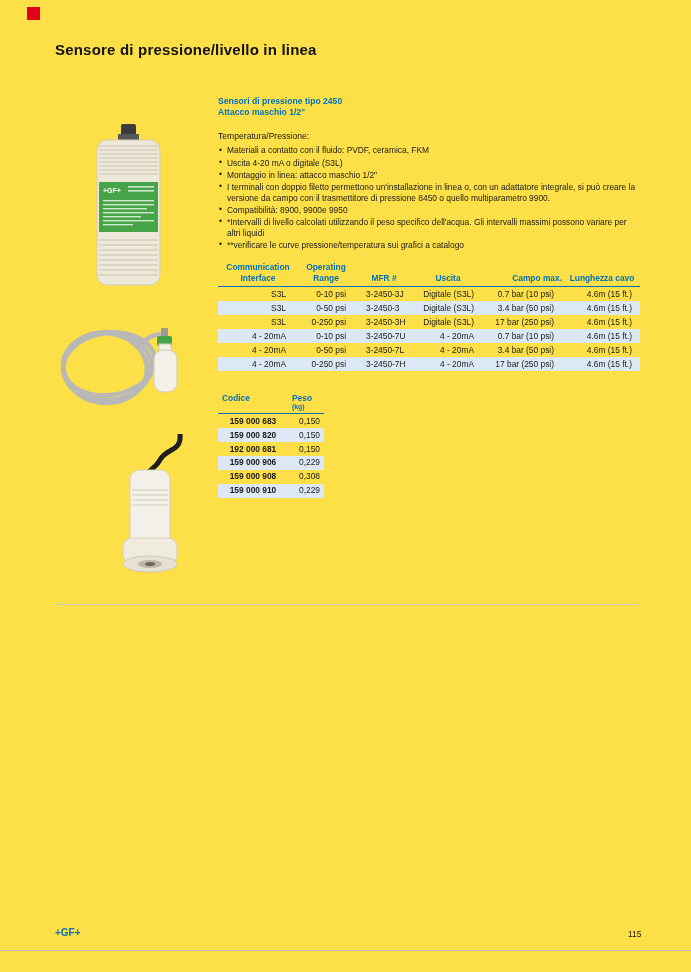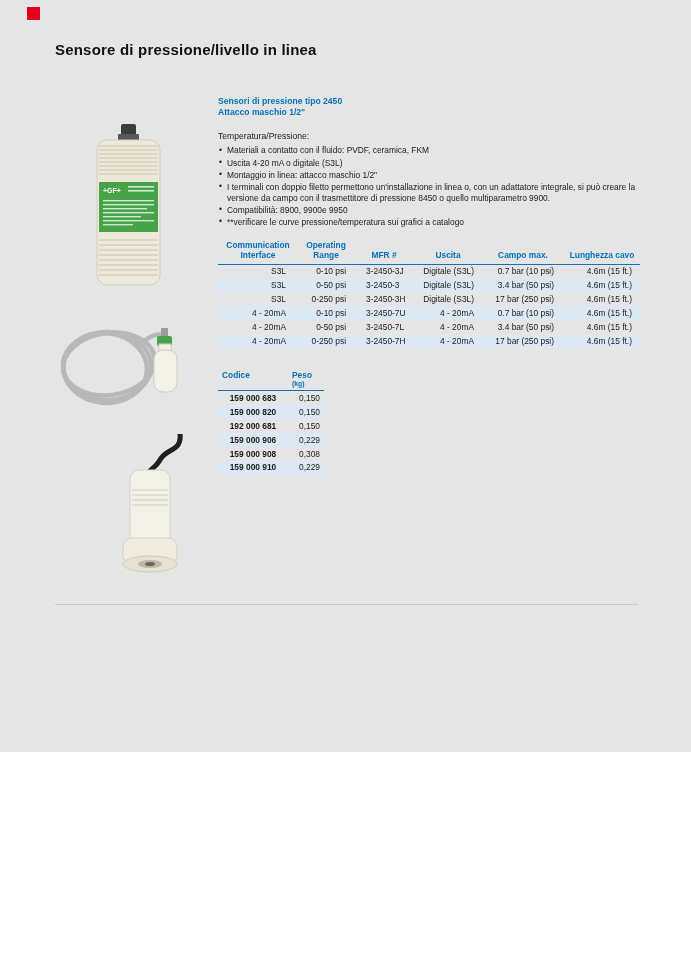--- a/index.html
+++ b/index.html
@@ -1,18 +1,18 @@
 <!DOCTYPE html>
 <html><head>
 <meta charset="utf-8">
 <style>
   * { margin:0; padding:0; box-sizing:border-box; }
   html,body { background:#ffffff; }
   .page {
-    position:relative; width:691px; height:752px; background:#e5e5e5;
+    position:relative; width:691px; height:972px; background:#fde047;
     font-family:"Liberation Sans", sans-serif; color:#1a1a1a; overflow:hidden;
   }
   .red-square { position:absolute; left:27px; top:7px; width:13px; height:13px; background:#E2001A; }
   .title { position:absolute; left:55px; top:41px; font-size:15px; font-weight:bold; color:#111; letter-spacing:0.2px; }
 
   .content { position:absolute; left:218px; top:96px; width:422px; }
   .subtitle { color:#0072BC; font-weight:bold; font-size:8.6px; line-height:1.3; }
   .section-heading { margin-top:13px; font-weight:normal; font-size:8.6px; }
 
   .bullets { margin-top:4px; list-style:none; font-size:8.4px; line-height:1.27; }
@@ -22,21 +22,21 @@
   table { border-collapse:collapse; font-size:8.4px; color:#1a1a1a; }
   .spec-table { width:422px; margin-top:12px; table-layout:fixed; }
   .spec-table th {
     color:#0072BC; font-weight:bold; text-align:center; vertical-align:bottom;
     padding:0 2px 3px; border-bottom:1px solid #0072BC; line-height:1.25; font-size:8.4px;
   }
   .spec-table th:nth-child(1){ width:80px; }
   .spec-table th:nth-child(2){ width:56px; }
   .spec-table th:nth-child(3){ width:60px; }
   .spec-table th:nth-child(4){ width:68px; }
-  .spec-table th:nth-child(5){ width:82px; }
+  .spec-table th:nth-child(5){ width:82px;text-align:right; }
   .spec-table th:nth-child(6){ width:76px; }
   .spec-table td { padding:1.5px 2px; line-height:1.3; white-space:nowrap; overflow:hidden; }
   .spec-table td:nth-child(1){ text-align:right; padding-right:12px; }
   .spec-table td:nth-child(2){ text-align:right; padding-right:8px; }
   .spec-table td:nth-child(3){ text-align:left;  padding-left:12px; }
   .spec-table td:nth-child(4){ text-align:right; padding-right:8px; }
   .spec-table td:nth-child(5){ text-align:right; padding-right:10px; }
   .spec-table td:nth-child(6){ text-align:right; padding-right:8px; }
   .spec-table tbody tr:nth-child(even){ background:#DCE9F5; }
 
@@ -145,20 +145,21 @@
     </div>
 
     <div class="section-heading">Temperatura/Pressione:</div>
 
     <ul class="bullets">
       <li>Materiali a contatto con il fluido: PVDF, ceramica, FKM</li>
       <li>Uscita 4-20 mA o digitale (S3L)</li>
       <li>Montaggio in linea: attacco maschio 1/2"</li>
       <li>I terminali con doppio filetto permettono un'installazione in linea o, con un adattatore integrale, si può creare la versione da campo con il trasmettitore di pressione 8450 o quello multiparametro 9900.</li>
       <li>Compatibilità: 8900, 9900e 9950</li>
+      <li>*Intervalli di livello calcolati utilizzando il peso specifico dell'acqua. Gli intervalli massimi possono variare per altri liquidi</li>
       <li>**verificare le curve pressione/temperatura sui grafici a catalogo</li>
     </ul>
 
     <table class="spec-table">
       <thead>
         <tr>
           <th>Communication Interface</th>
           <th>Operating Range</th>
           <th>MFR #</th>
           <th>Uscita</th>

